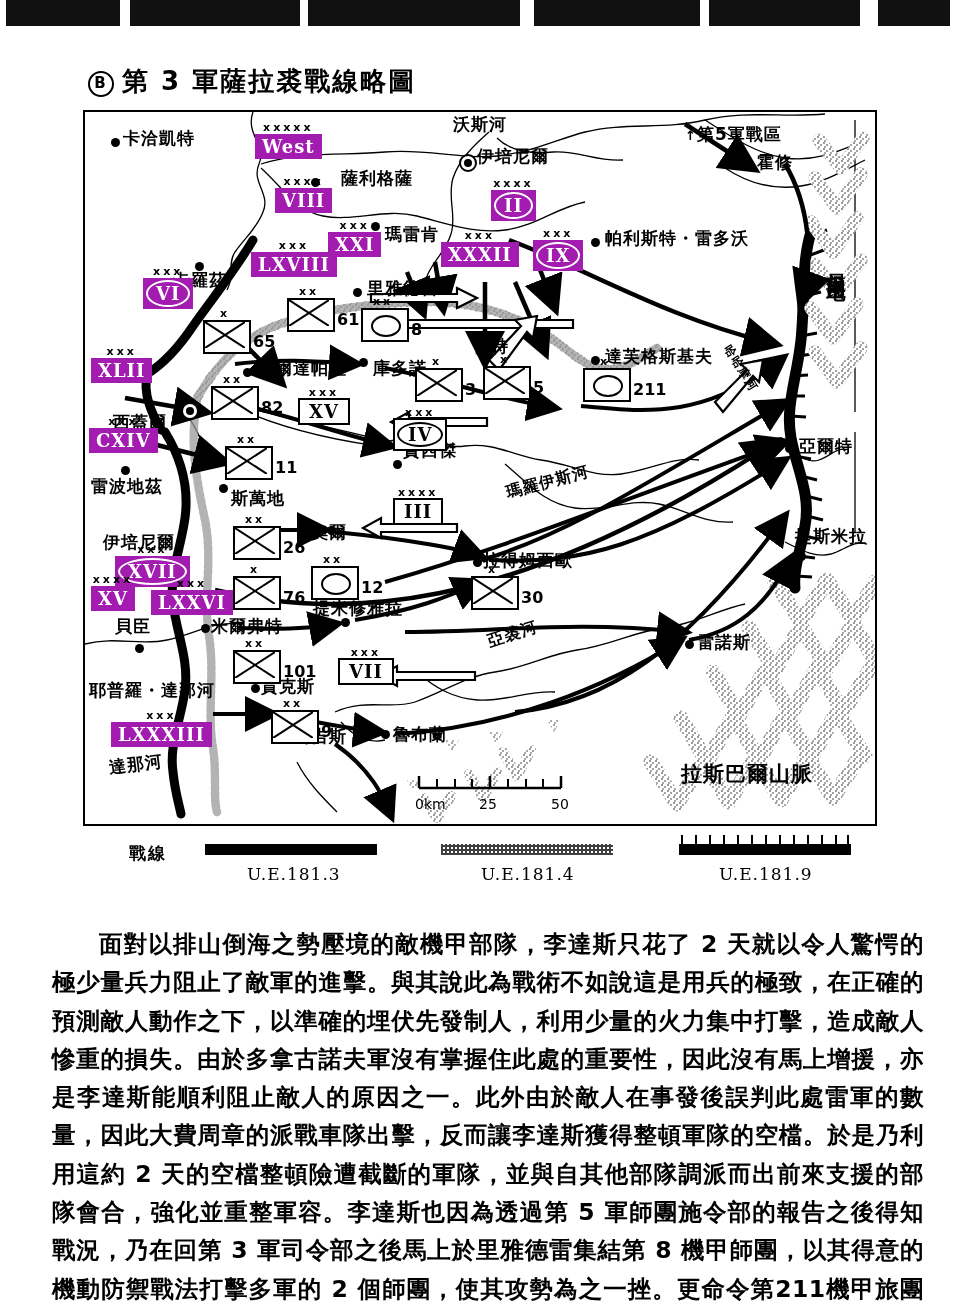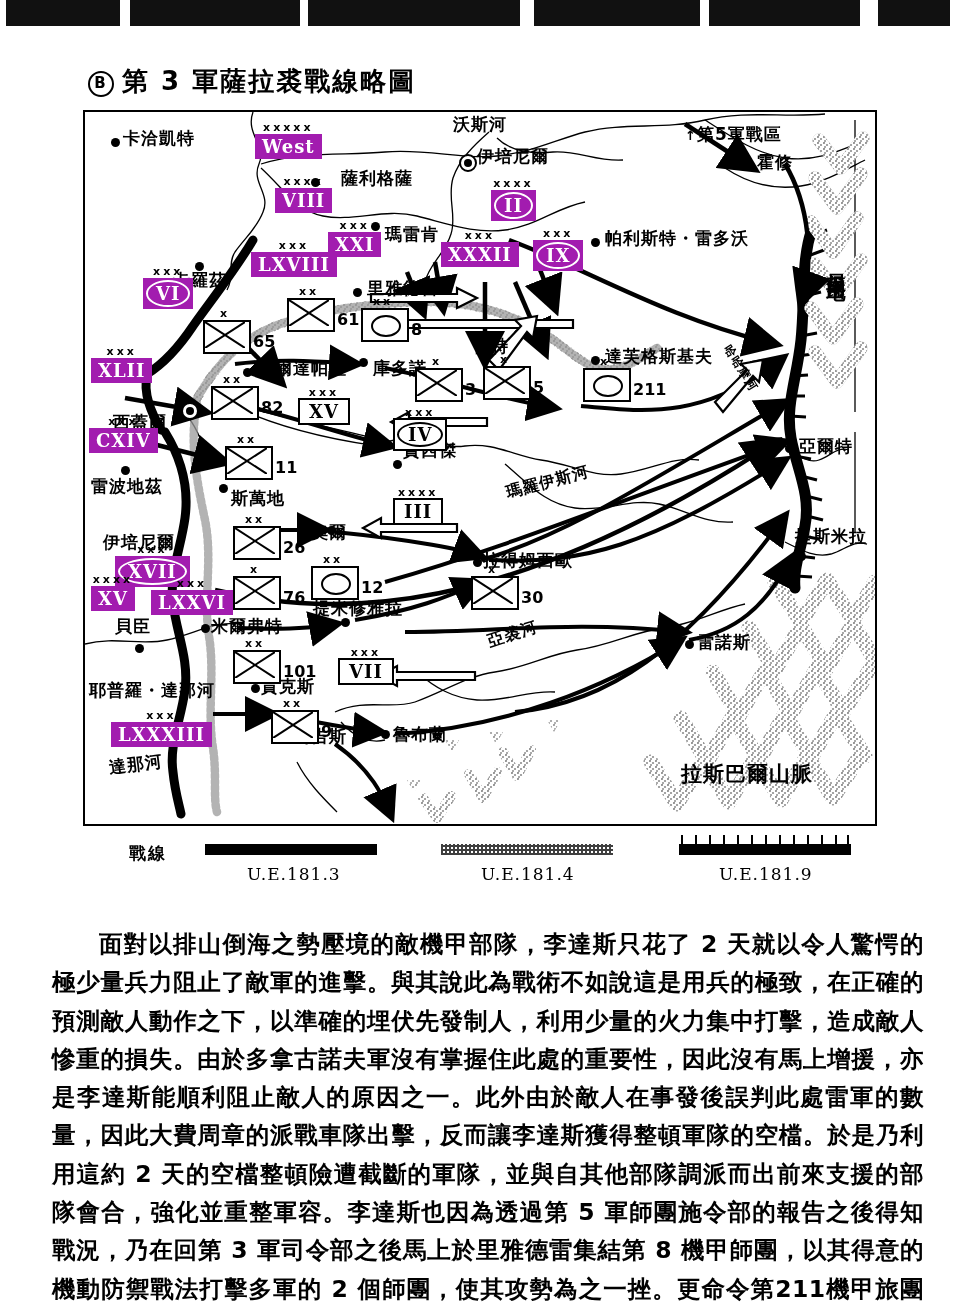--- a/index.html
+++ b/index.html
@@ -600,20 +600,39 @@
     <span class="xs">xx</span>
     <div class="box">
       <svg width="40" height="26">
           <line x1="0" y1="0" x2="40" y2="26" stroke="#000" stroke-width="2"></line>
           <line x1="40" y1="0" x2="0" y2="26" stroke="#000" stroke-width="2"></line>
         </svg>
     </div>
     <span class="num">9</span>
   </div>
 
+  <div style="position:absolute;left:330px;top:662px;">
+    <svg width="150" height="20">
+      <line x1="4" y1="14" x2="146" y2="14" stroke="#000" stroke-width="2.5"></line>
+      <line x1="4" y1="2" x2="4" y2="14" stroke="#000" stroke-width="2.5"></line>
+      <line x1="22" y1="5" x2="22" y2="14" stroke="#000" stroke-width="2"></line>
+      <line x1="40" y1="5" x2="40" y2="14" stroke="#000" stroke-width="2"></line>
+      <line x1="57" y1="5" x2="57" y2="14" stroke="#000" stroke-width="2"></line>
+      <line x1="75" y1="2" x2="75" y2="14" stroke="#000" stroke-width="2.5"></line>
+      <line x1="93" y1="5" x2="93" y2="14" stroke="#000" stroke-width="2"></line>
+      <line x1="111" y1="5" x2="111" y2="14" stroke="#000" stroke-width="2"></line>
+      <line x1="128" y1="5" x2="128" y2="14" stroke="#000" stroke-width="2"></line>
+      <line x1="146" y1="2" x2="146" y2="14" stroke="#000" stroke-width="2.5"></line>
+    </svg>
+    <div style="position:relative;height:16px;">
+      <span style="position:absolute;left:0px;top:-2px;font-size:14px;">0km</span>
+      <span style="position:absolute;left:64px;top:-2px;font-size:14px;">25</span>
+      <span style="position:absolute;left:136px;top:-2px;font-size:14px;">50</span>
+    </div>
+  </div>
 </div>
 
 <div id="legend">
   <div class="lg-label" style="left:46px;top:10px;">戰線</div>
 
   <div class="lg-bar-solid" style="left:122px;top:12px;width:172px;"></div>
   <div class="lg-cap" style="left:164px;top:32px;">U.E.181.3</div>
 
   <div class="lg-bar-dot" style="left:358px;top:12px;width:172px;"></div>
   <div class="lg-cap" style="left:398px;top:32px;">U.E.181.4</div>

